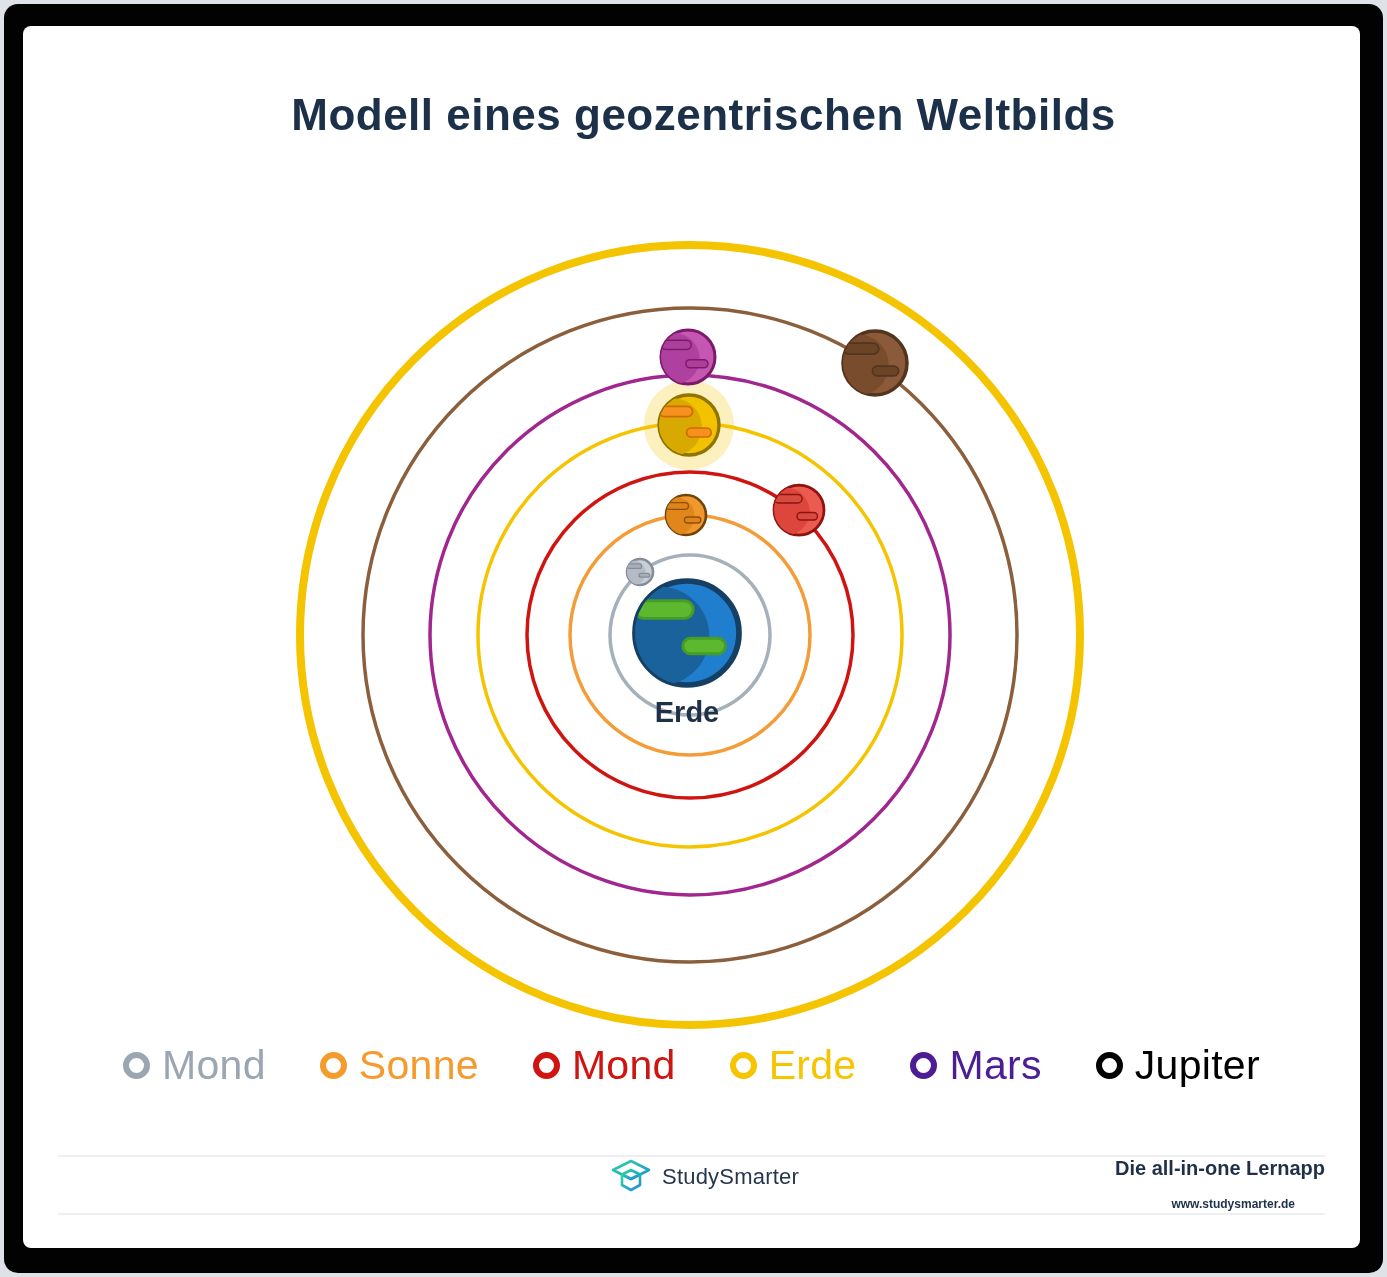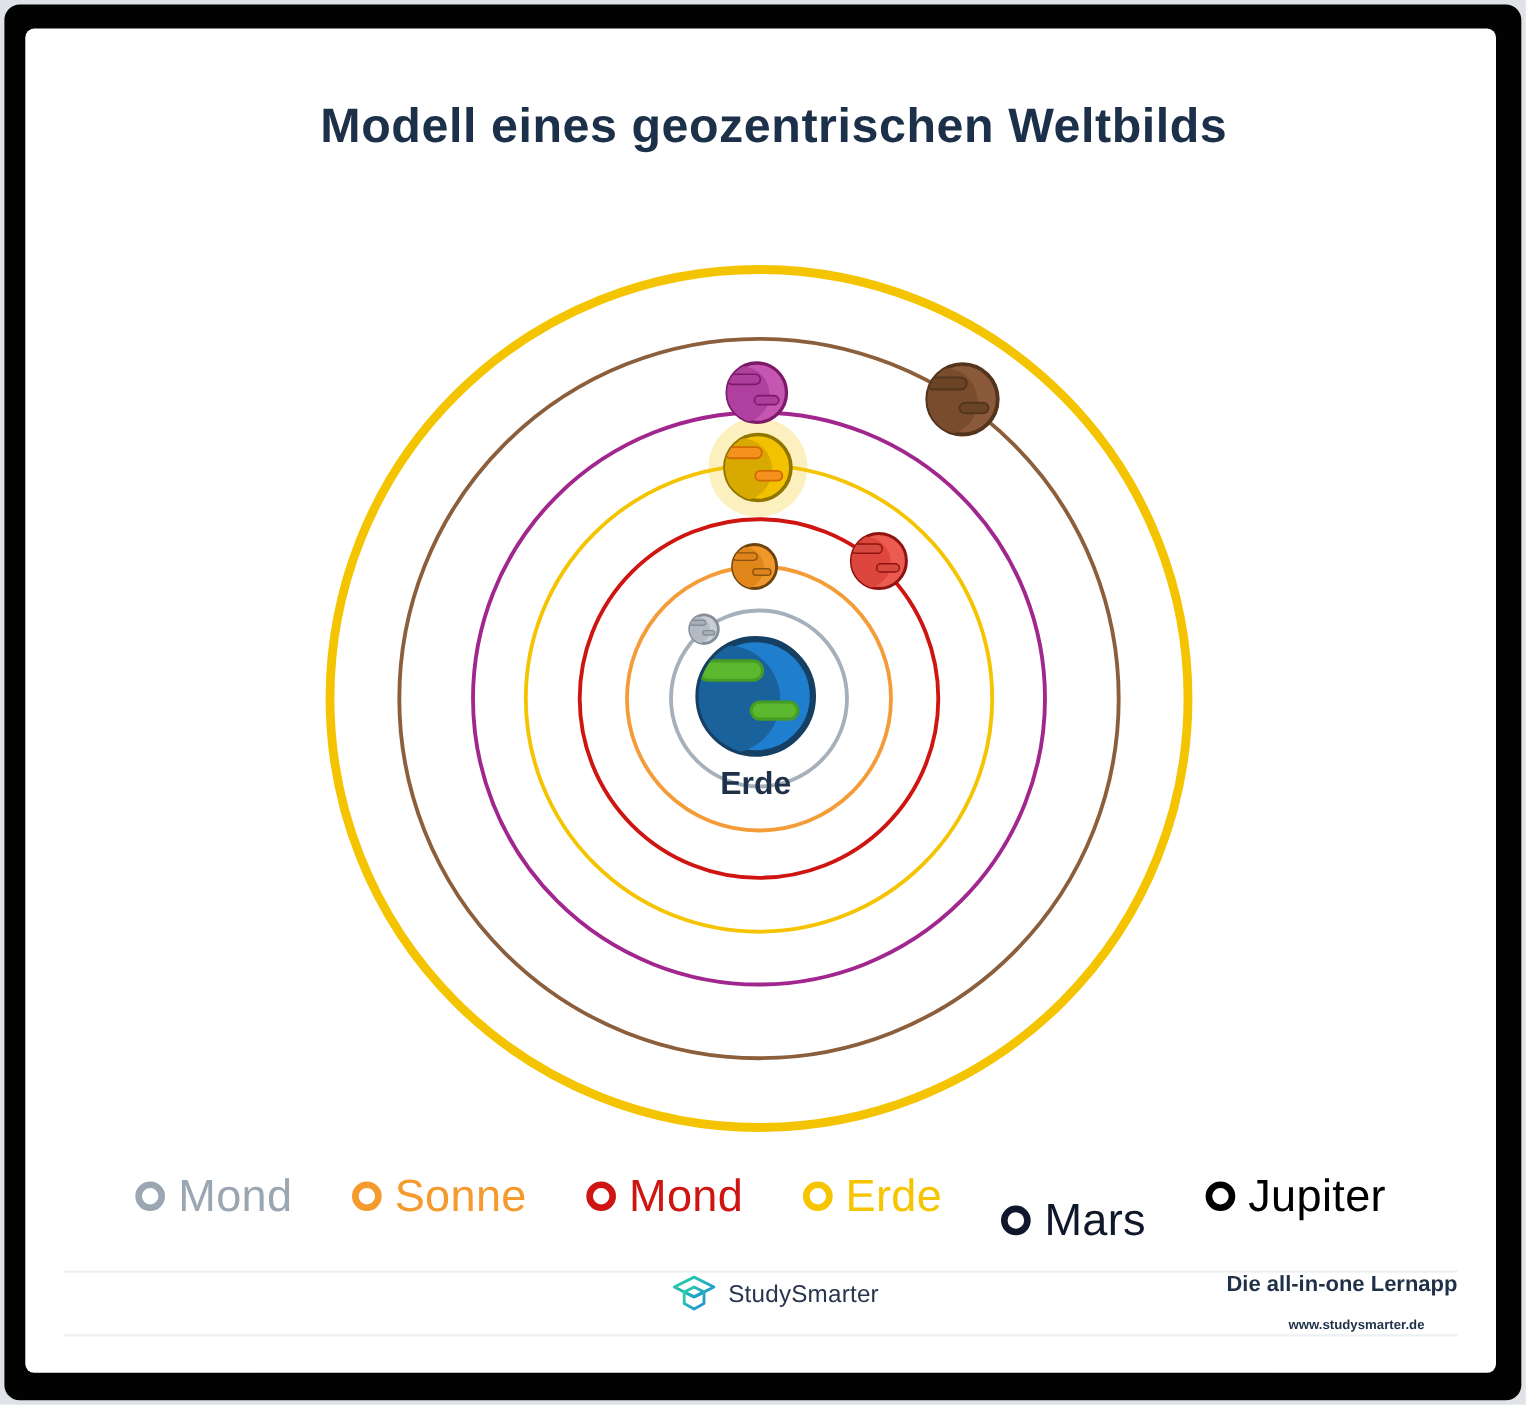--- a/index.html
+++ b/index.html
@@ -148,21 +148,21 @@
         <span class="legend-label">Sonne</span>
       </div>
       <div class="legend-item" style="color: rgb(206, 21, 17);">
         <span class="legend-ring"></span>
         <span class="legend-label">Mond</span>
       </div>
       <div class="legend-item" style="color: rgb(247, 196, 0);">
         <span class="legend-ring"></span>
         <span class="legend-label">Erde</span>
       </div>
-      <div class="legend-item" style="color: #0f172a; margin-top: 44px;">
+      <div class="legend-item" style="color: #4c1d95;">
         <span class="legend-ring"></span>
         <span class="legend-label">Mars</span>
       </div>
       <div class="legend-item" style="color: #000000; text-align: center;">
         <span class="legend-ring"></span>
         <span class="legend-label">Jupiter</span>
       </div>
     </div>
 
   <div class="footer">

